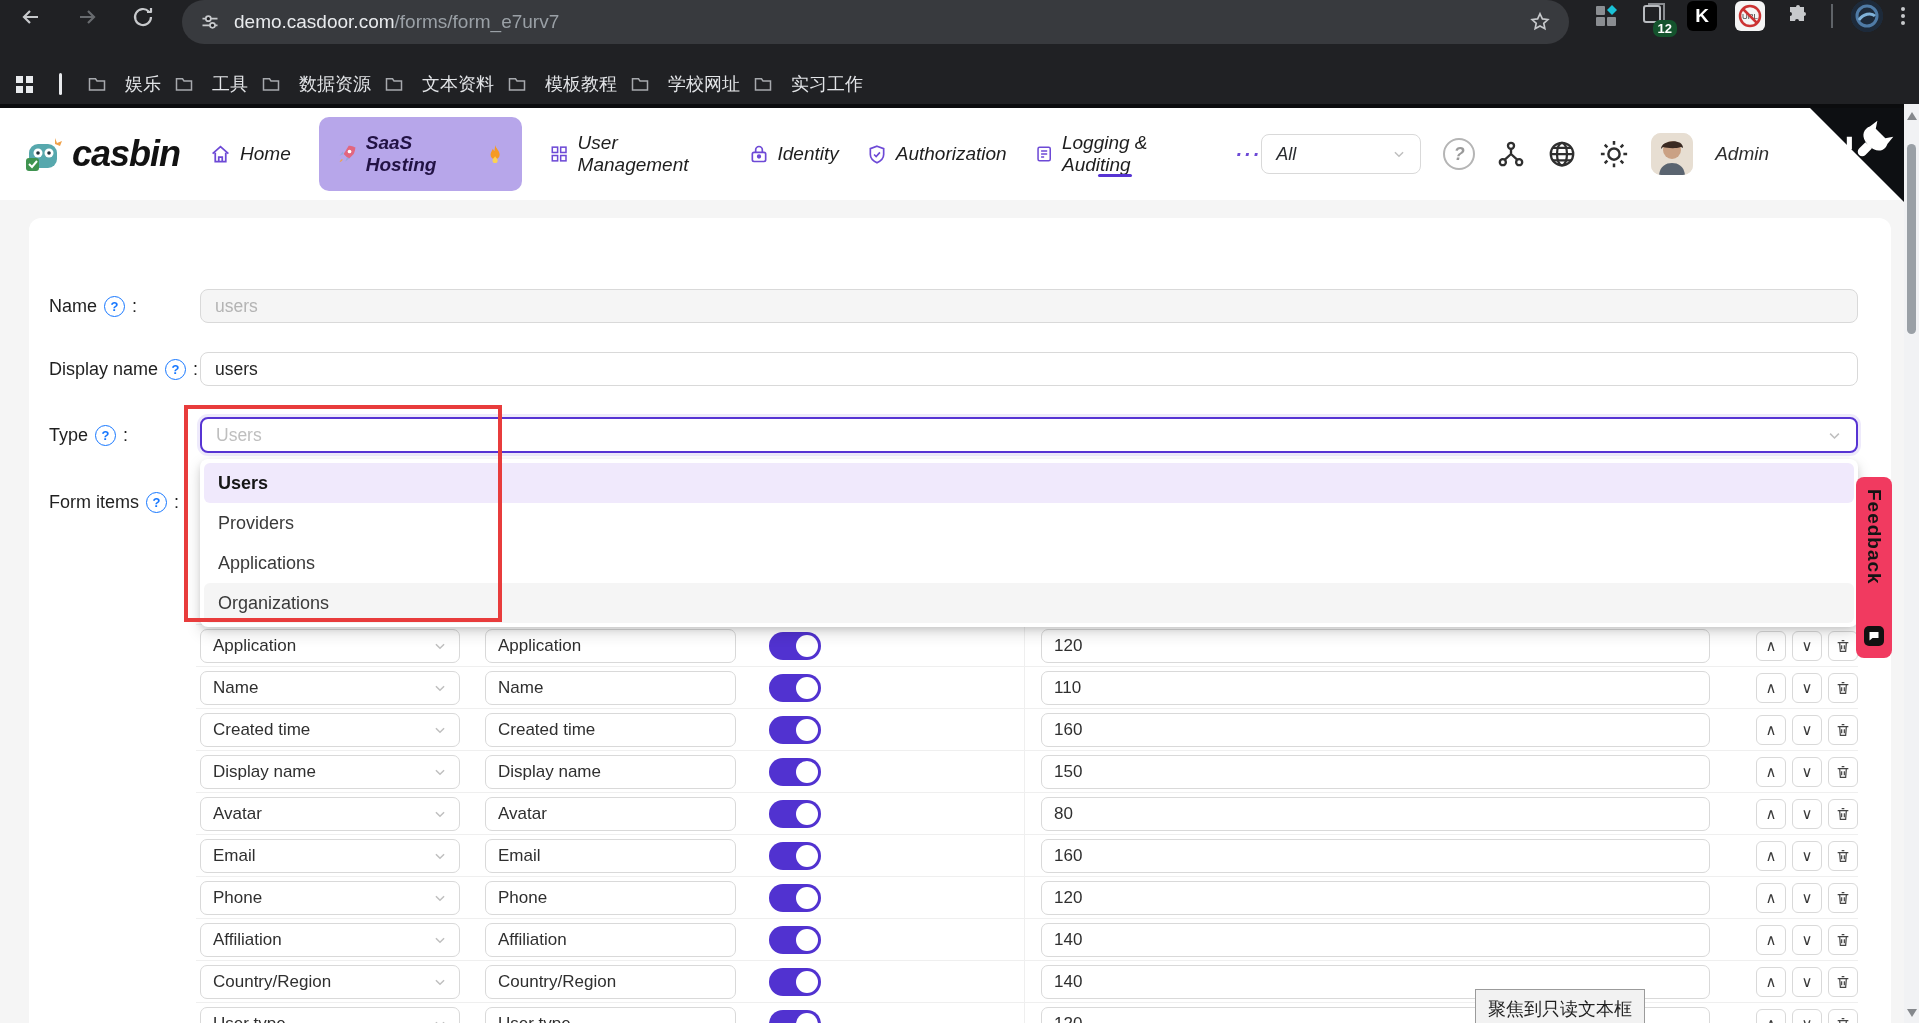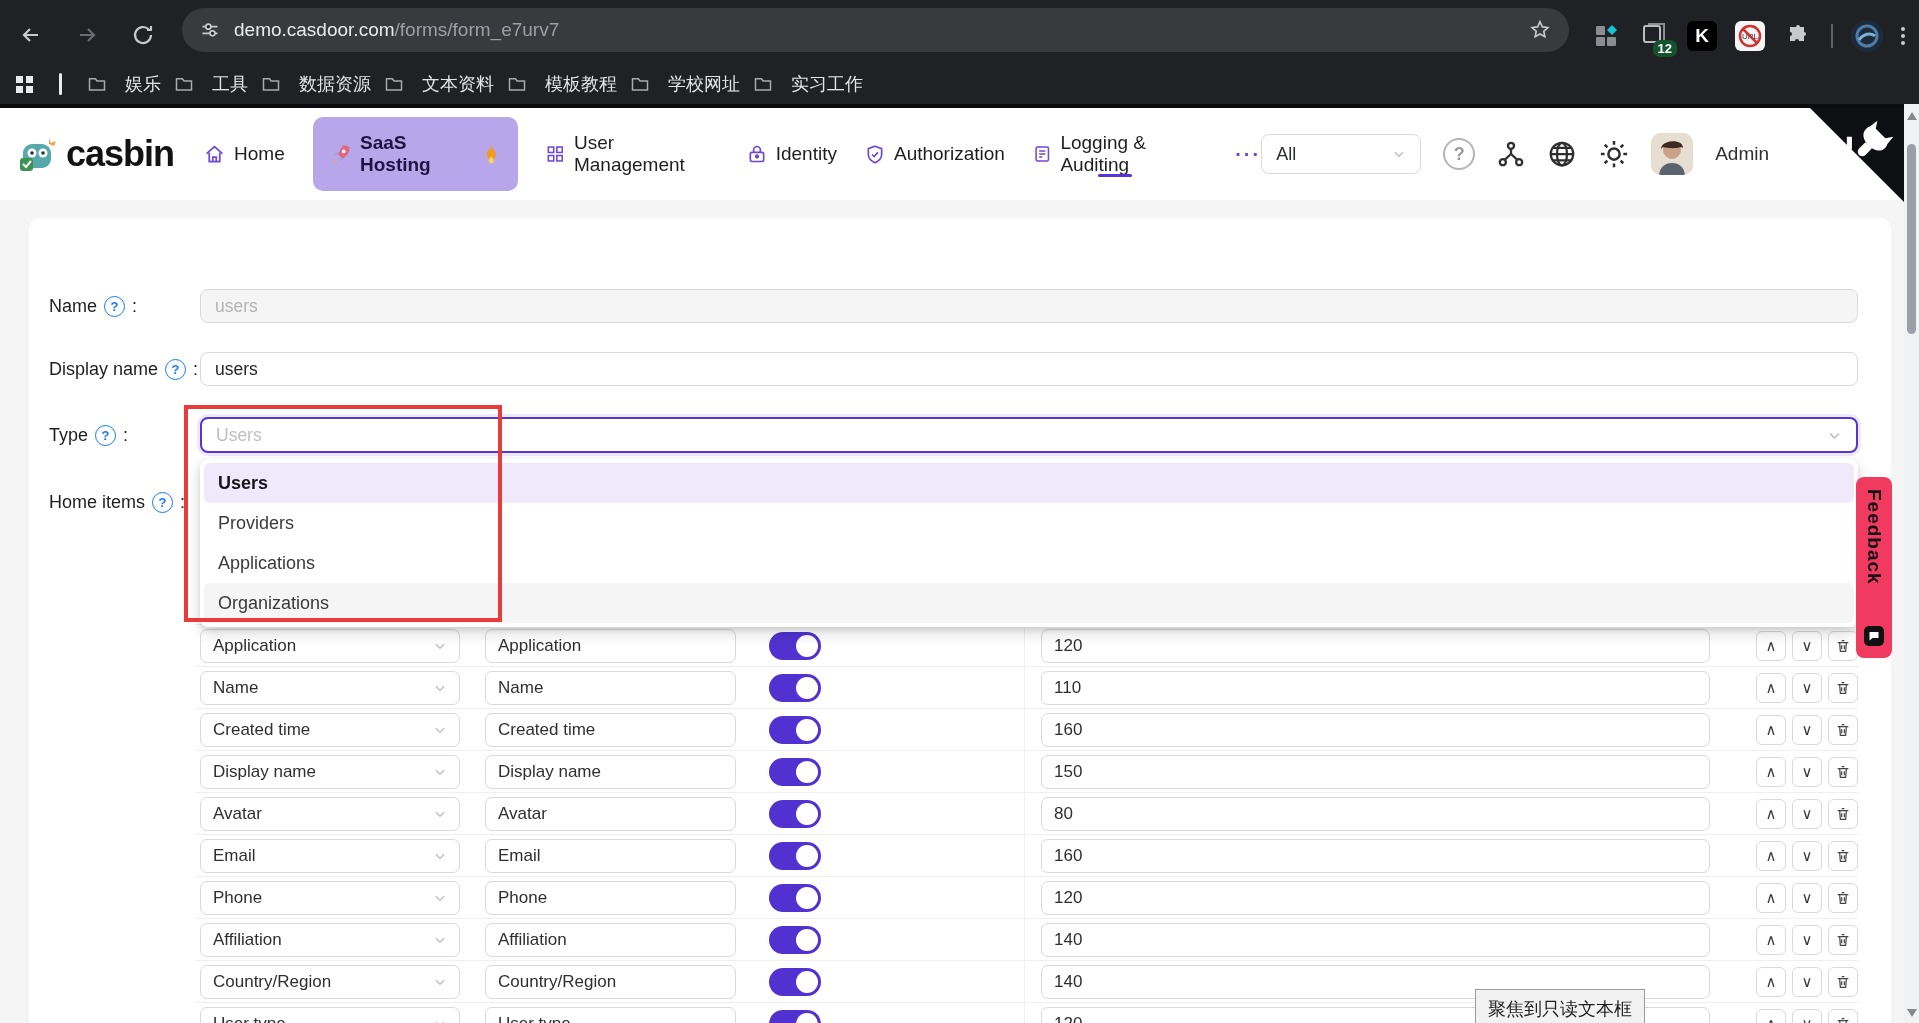--- a/index.html
+++ b/index.html
@@ -3,21 +3,21 @@
 <meta charset="utf-8">
 <style>
   html,body{margin:0;padding:0;background:#202124;}
   body{width:1919px;height:1023px;overflow:hidden;position:relative;
        font-family:"Liberation Sans",sans-serif;-webkit-font-smoothing:antialiased;}
   :root{--accent:#5734d3;--toggle:#5132d0;--annotation:#e83c3c;--ribbon:#f13a60;
         --optsel:#f0e9fc;--saaspill:#b7a6ea;}
 
   
   .chrome-bar{position:absolute;top:0;left:0;width:100%;height:64px;background:#202124;
-              display:flex;align-items:flex-end;padding:12px 14px;box-sizing:border-box;gap:22px;}
+              display:flex;align-items:flex-start;padding:0 14px;box-sizing:border-box;gap:22px;}
   .nav-btn{width:34px;height:34px;display:flex;align-items:center;justify-content:center;flex:0 0 auto;}
   .url-pill{flex:1;height:44px;background:#383a3e;border-radius:22px;display:flex;align-items:center;
             padding:0 18px;gap:14px;min-width:0;}
   .url-text{font-size:19px;color:#e8eaed;white-space:nowrap;overflow:hidden;}
   .url-text .path{color:#9aa0a6;}
   .url-star{margin-left:auto;}
   .ext-cluster{display:flex;align-items:center;gap:18px;flex:0 0 auto;}
   .ext-tile{width:30px;height:30px;border-radius:6px;display:flex;align-items:center;justify-content:center;position:relative;}
   .tile-k{background:#000;color:#fff;font-weight:bold;font-size:19px;}
   .tile-url{background:#f5f5f5;}
@@ -32,21 +32,21 @@
   .bookmarks-bar{position:absolute;top:64px;left:0;width:100%;height:40px;background:#202124;
                  border-bottom:4px solid #0b0c0e;box-sizing:content-box;
                  display:flex;align-items:center;padding-left:16px;gap:26px;}
   .bm-apps{display:grid;grid-template-columns:7px 7px;grid-gap:3px;}
   .bm-apps i{width:7px;height:7px;background:#e8eaed;display:block;}
   .bm-sep{width:3px;height:22px;background:#e8eaed;border-radius:2px;}
   .bm-item{display:flex;align-items:center;gap:19px;color:#e2e4e7;font-size:18px;margin-right:14px;cursor:default;}
 
   
   .app-nav{position:absolute;top:108px;left:0;width:100%;height:92px;background:#fff;
-           display:flex;align-items:center;padding-left:16px;box-sizing:border-box;}
+           display:flex;align-items:center;padding-left:22px;box-sizing:border-box;font-style:italic;}
   .brand{display:flex;align-items:center;gap:6px;margin-right:30px;}
   .brand-text{font-size:36px;font-weight:bold;color:#121212;letter-spacing:-1px;}
   .nav-items{display:flex;align-items:center;gap:28px;}
   .nav-item{display:flex;align-items:center;gap:9px;font-size:19px;color:#1e1e1e;cursor:pointer;}
   .saas-pill{background:var(--saaspill);border-radius:10px;padding:15px 18px;font-weight:bold;color:#221244;}
   .nav-ellipsis{color:#6d49d6;font-size:20px;letter-spacing:2px;font-weight:bold;}
   .ink-bar{position:absolute;left:1098px;top:66px;width:34px;height:3px;background:var(--accent);border-radius:2px;}
   .nav-right{display:flex;align-items:center;gap:22px;margin-left:auto;padding-right:150px;}
   .all-select{width:160px;height:40px;border:1px solid #d9d9d9;border-radius:8px;display:flex;align-items:center;
               padding:0 14px;box-sizing:border-box;font-size:18px;color:#2a2c30;background:#fff;}
@@ -399,21 +399,21 @@
   </div>
 
   <div class="dropdown" id="type-dropdown">
       <div class="dd-option selected">Users</div>
       <div class="dd-option">Providers</div>
       <div class="dd-option">Applications</div>
       <div class="dd-option hovered">Organizations</div>
     </div>
 
   <div class="f-label" style="top:267px;height:34px;">
-    <span>Home items</span>
+    <span>Form items</span>
     <span class="help-q">?</span>
     <span>:</span>
   </div>
 
   <div class="fi-table" id="fi-table">
     <div class="fi-col-div"></div>
 
   <div class="frow">
     <div class="cell sel">
       <span class="val">Application</span>

